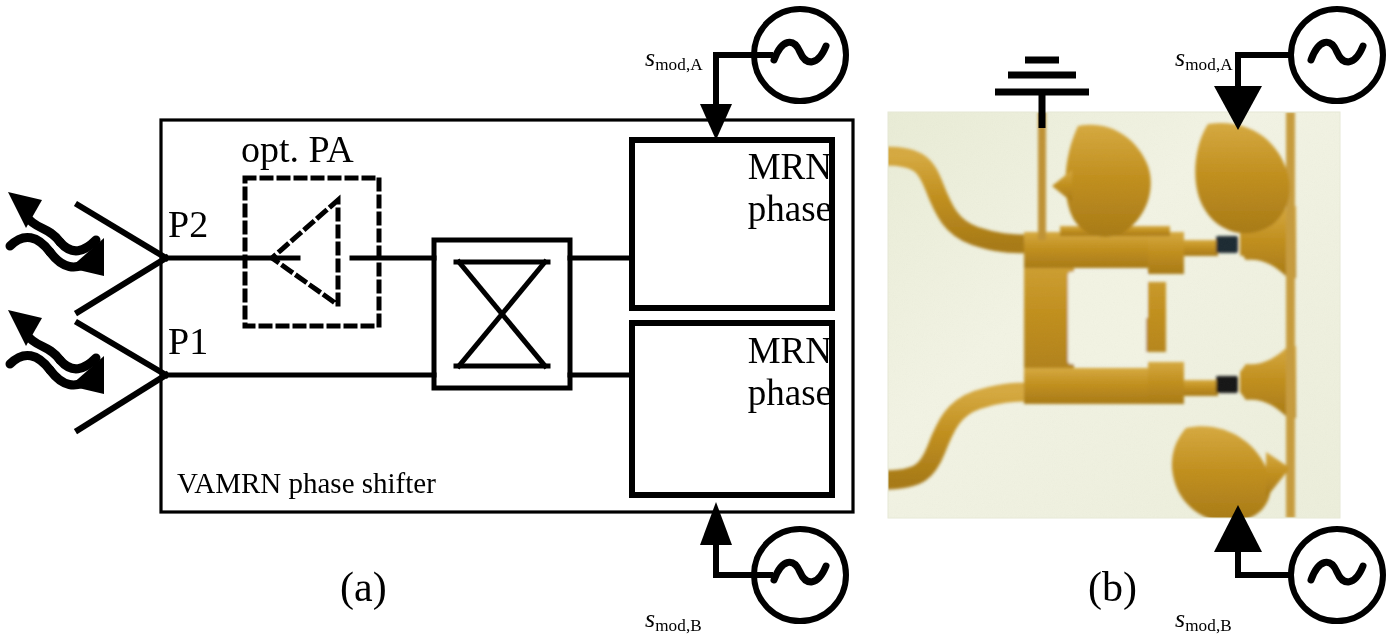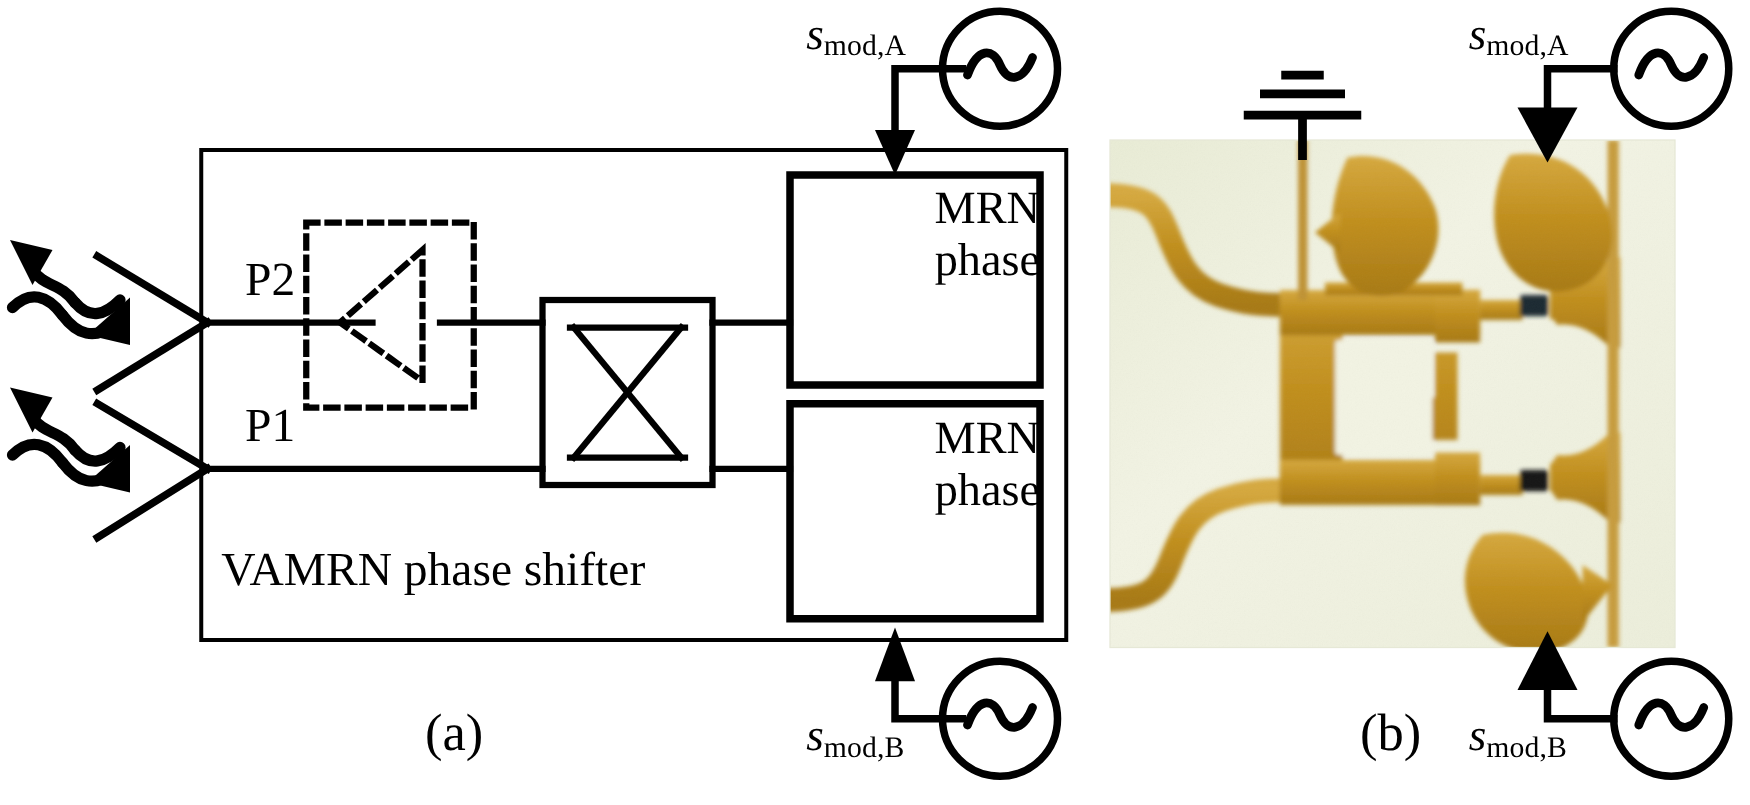--- a/index.html
+++ b/index.html
@@ -3,25 +3,25 @@
 <meta charset="utf-8">
 <style>
   html,body{margin:0;padding:0;background:#ffffff;}
   body{width:1400px;height:644px;position:relative;overflow:hidden;
        font-family:"Liberation Serif","DejaVu Serif",serif;color:#000;}
   #stage{position:absolute;left:0;top:0;width:1400px;height:644px;}
   svg.layer{position:absolute;left:0;top:0;width:1400px;height:644px;overflow:visible;}
   .txt{position:absolute;white-space:nowrap;line-height:1;}
   .lbl-block{font-size:37px;text-align:right;line-height:1.13;}
   .caption{font-size:42px;}
-  .sig{font-size:36px;font-style:italic;}
+  .sig{font-size:26px;font-style:italic;margin-top:36px;}
   .sig sub{font-style:normal;font-size:0.66em;vertical-align:-0.22em;letter-spacing:0.1px;}
-  .port{font-size:38px;margin-left:28px;}
+  .port{font-size:38px;}
   .optpa{font-size:38px;}
-  .vamrn{font-size:38px;}
+  .vamrn{font-size:29px;margin-top:32px;}
 </style>
 </head>
 <body>
 
 <div id="stage">
 
   <svg class="layer" viewBox="0 0 1400 644">
     <defs>
       <clipPath id="photoClip">
         <rect x="888" y="112" width="452" height="406"></rect>
@@ -216,20 +216,21 @@
         <path d="M 10 364 C 24 350 38 354 50 370" fill="none"></path>
         <path d="M 50 370 C 62 386 76 390 90 378" fill="none"></path>
         <polygon points="104,356 104,394 70,386" stroke="none"></polygon>
       </g>
     </g>
   </svg>
 
   <div class="txt port" style="left:168px;top:205px;">P2</div>
   <div class="txt port" style="left:168px;top:322px;">P1</div>
 
+  <div class="txt optpa" style="left:241px;top:130px;">opt. PA</div>
 
   <div class="txt vamrn" style="left:177px;top:437px;">VAMRN phase shifter</div>
 
   <div class="lbl-block" style="position:absolute;left:632px;top:146px;width:200px;">
     <div>MRN</div>
     <div>phase</div>
   </div>
 
   <div class="lbl-block" style="position:absolute;left:632px;top:330px;width:200px;">
     <div>MRN</div>

